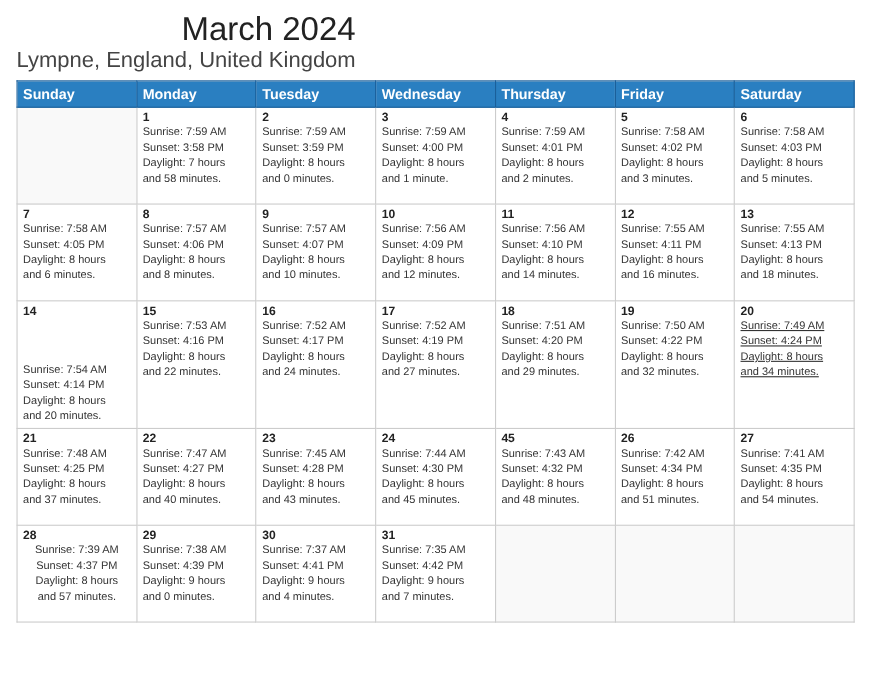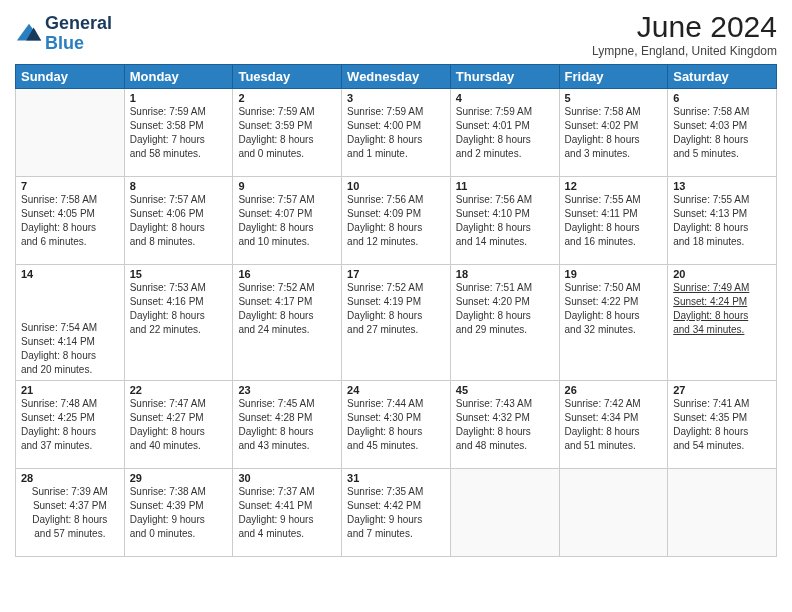--- a/index.html
+++ b/index.html
@@ -42,21 +42,21 @@
     }
     .title-block {
       text-align: right;
     }
     .main-title {
       font-size: 30px;
       font-weight: normal;
       color: #222;
     }
     .subtitle {
-      font-size: 12px;
+      font-size: 20px;
       color: #444;
     }
     table {
       width: 100%;
       border-collapse: collapse;
       table-layout: fixed;
     }
     .day-header {
       background-color: #2a7fc1;
       color: #fff;
@@ -89,36 +89,22 @@
       font-size: 10px;
       line-height: 1.4;
       color: #333;
     }
   </style>
 </head>
 <body>
 
 <div class="page">
   <div class="header">
-    <div class="logo">
-      <svg class="logo-icon" viewBox="0 0 30 30">
-        <polygon points="15,4 28,22 2,22" fill="#2a7fc1"></polygon>
-        <polygon points="20,8 28,22 12,22" fill="#1a3a5c"></polygon>
-      </svg>
-      <div>
-        <div class="logo-text">
-          <span>General</span>
-        </div>
-        <div class="logo-text">
-          <span class="logo-blue">Blue</span>
-        </div>
-      </div>
-    </div>
     <div class="title-block">
-      <div class="main-title">June 2024</div>
+      <div class="main-title">March 2024</div>
       <div class="subtitle">Lympne, England, United Kingdom</div>
     </div>
   </div>
 
   <table>
     <thead>
       <tr>
       <th class="day-header">Sunday</th>
           <th class="day-header">Monday</th>
           <th class="day-header">Tuesday</th>

